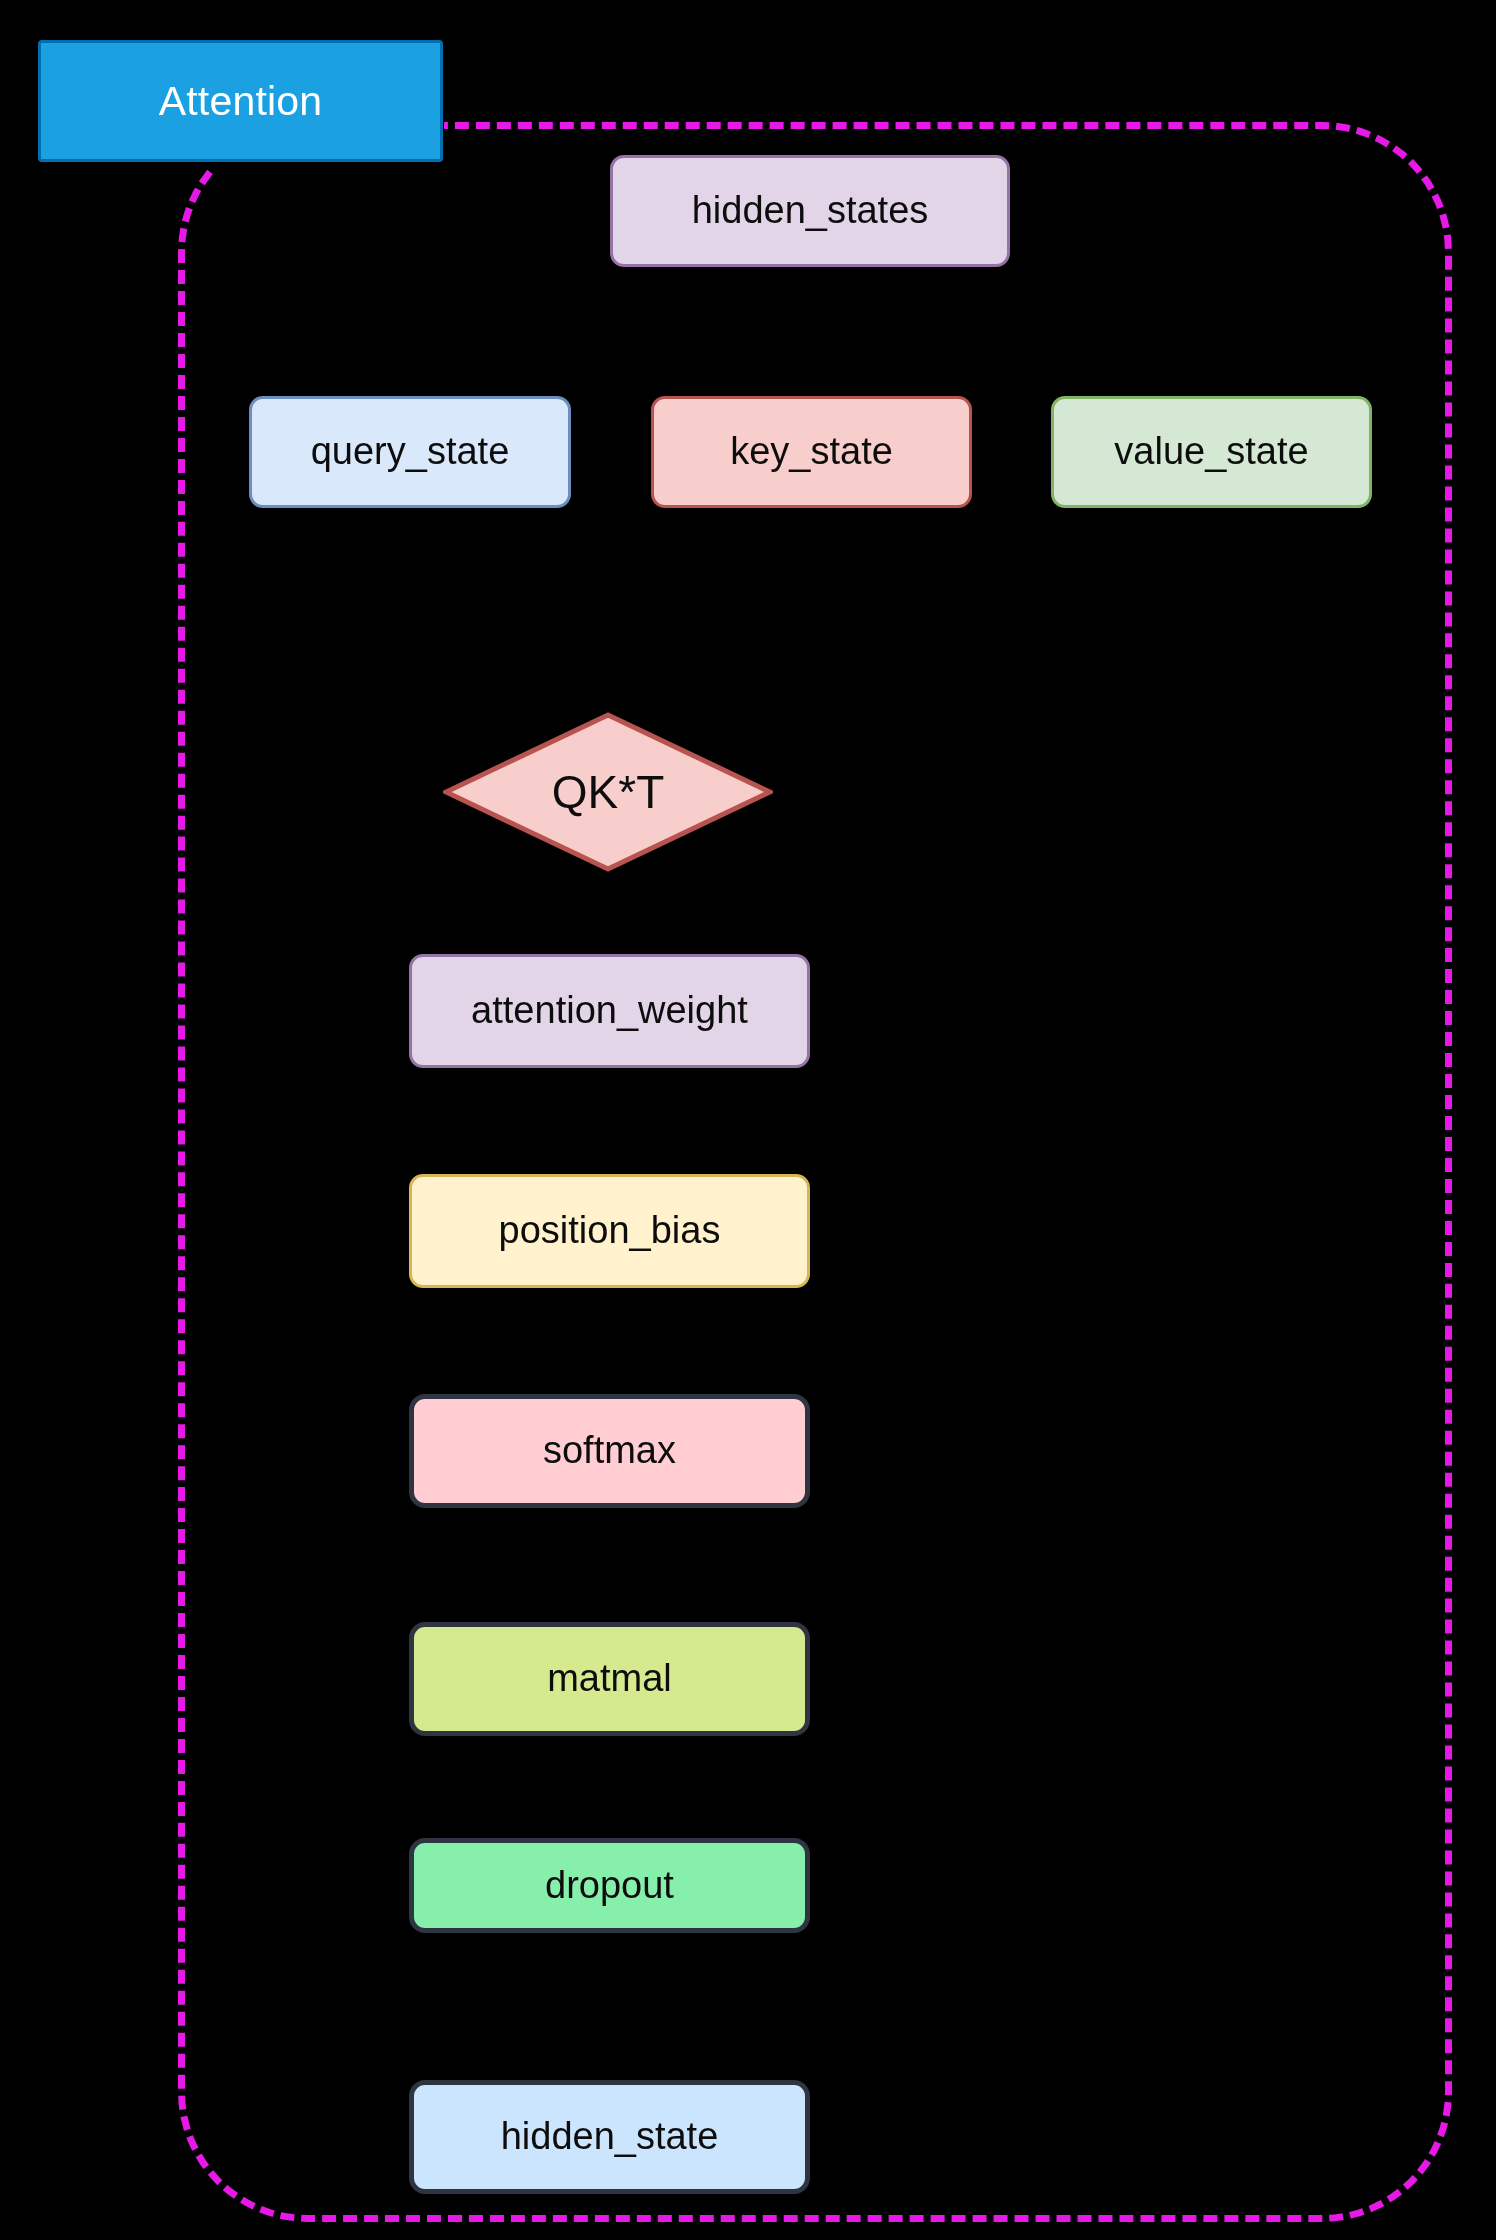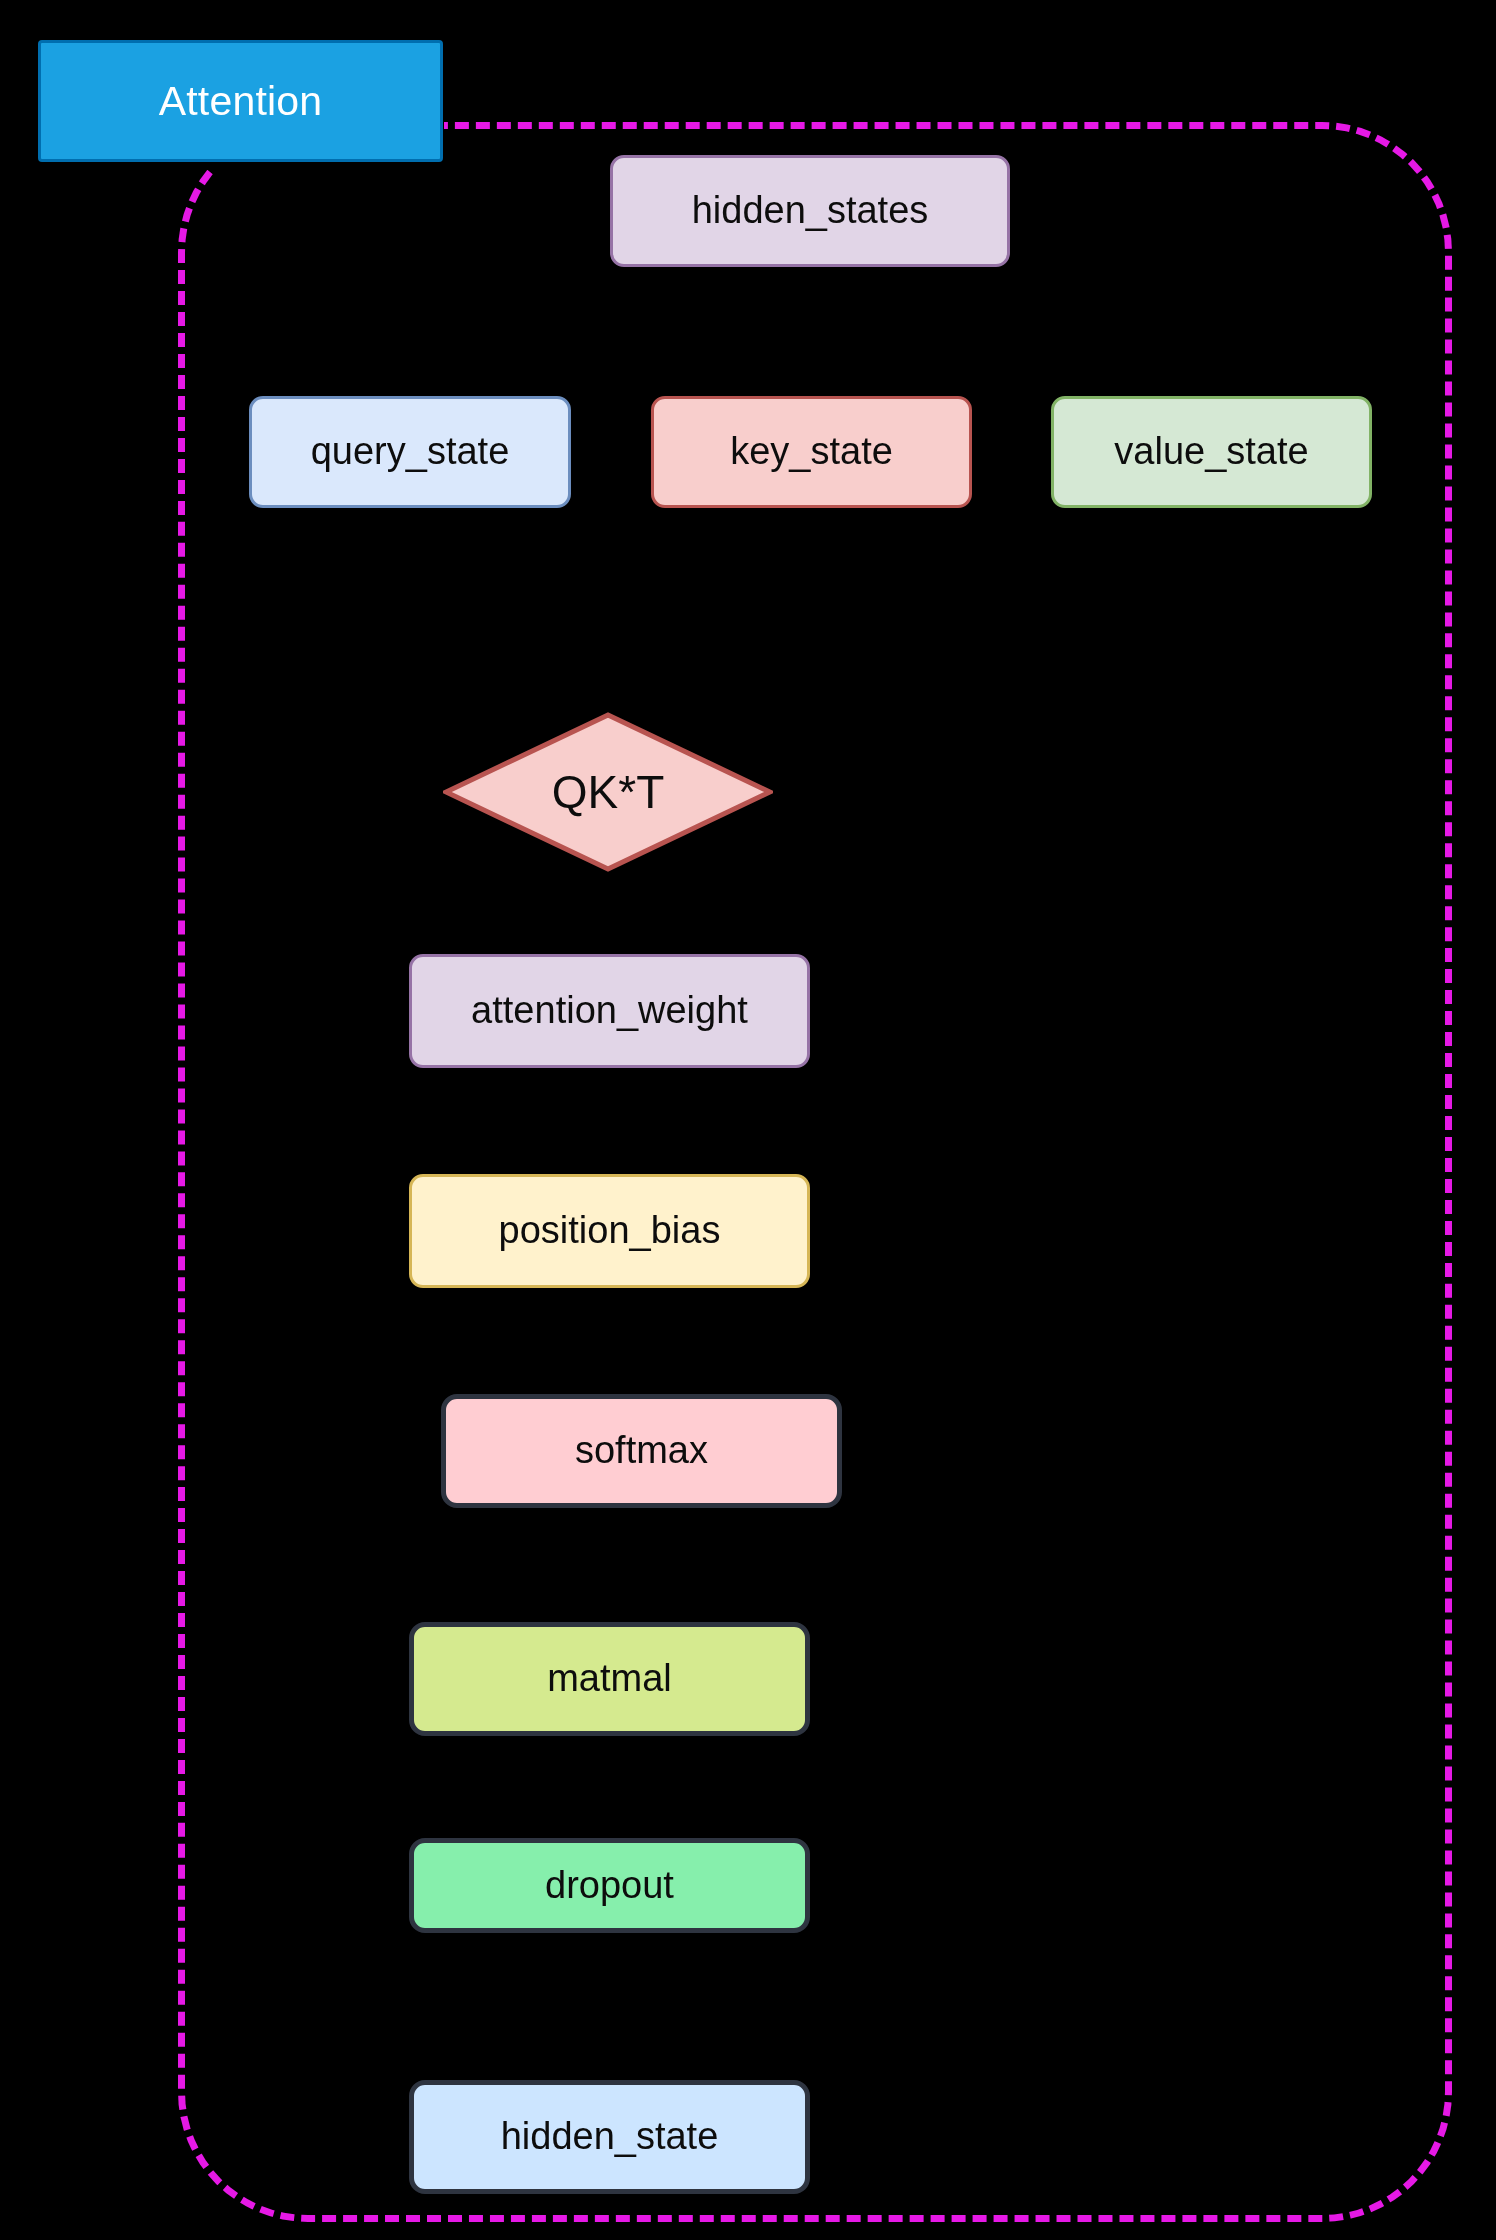--- a/index.html
+++ b/index.html
@@ -125,21 +125,21 @@
           <polygon points="165,3 327,80 165,157 3,80" fill="#f8cecc" stroke="#b85450" stroke-width="5"></polygon>
         </svg>
         <span class="diamond-label">QK*T</span>
       </div>
       <div class="node thin-border" style="left: 409px; top: 954px; width: 401px; height: 114px; background: rgb(225, 213, 231); border-color: rgb(150, 115, 166);">
         <span>attention_weight</span>
       </div>
       <div class="node thin-border" style="left: 409px; top: 1174px; width: 401px; height: 114px; background: rgb(255, 242, 204); border-color: rgb(214, 182, 86);">
         <span>position_bias</span>
       </div>
-      <div class="node dark-border" style="left: 409px; top: 1394px; width: 401px; height: 114px; background: rgb(255, 205, 210); border-color: rgb(46, 52, 64); margin-left: 32px;">
+      <div class="node dark-border" style="left: 409px; top: 1394px; width: 401px; height: 114px; background: rgb(255, 205, 210); border-color: rgb(46, 52, 64);">
         <span>softmax</span>
       </div>
       <div class="node dark-border" style="left: 409px; top: 1622px; width: 401px; height: 114px; background: rgb(213, 234, 143); border-color: rgb(46, 52, 64);">
         <span>matmal</span>
       </div>
       <div class="node dark-border" style="left: 409px; top: 1838px; width: 401px; height: 95px; background: #86efac; border-color: rgb(46, 52, 64);">
         <span>dropout</span>
       </div>
       <div class="node dark-border" style="left: 409px; top: 2036px; width: 401px; height: 114px; background: rgb(204, 229, 255); border-color: rgb(46, 52, 64); margin-top: 44px;">
         <span>hidden_state</span>

